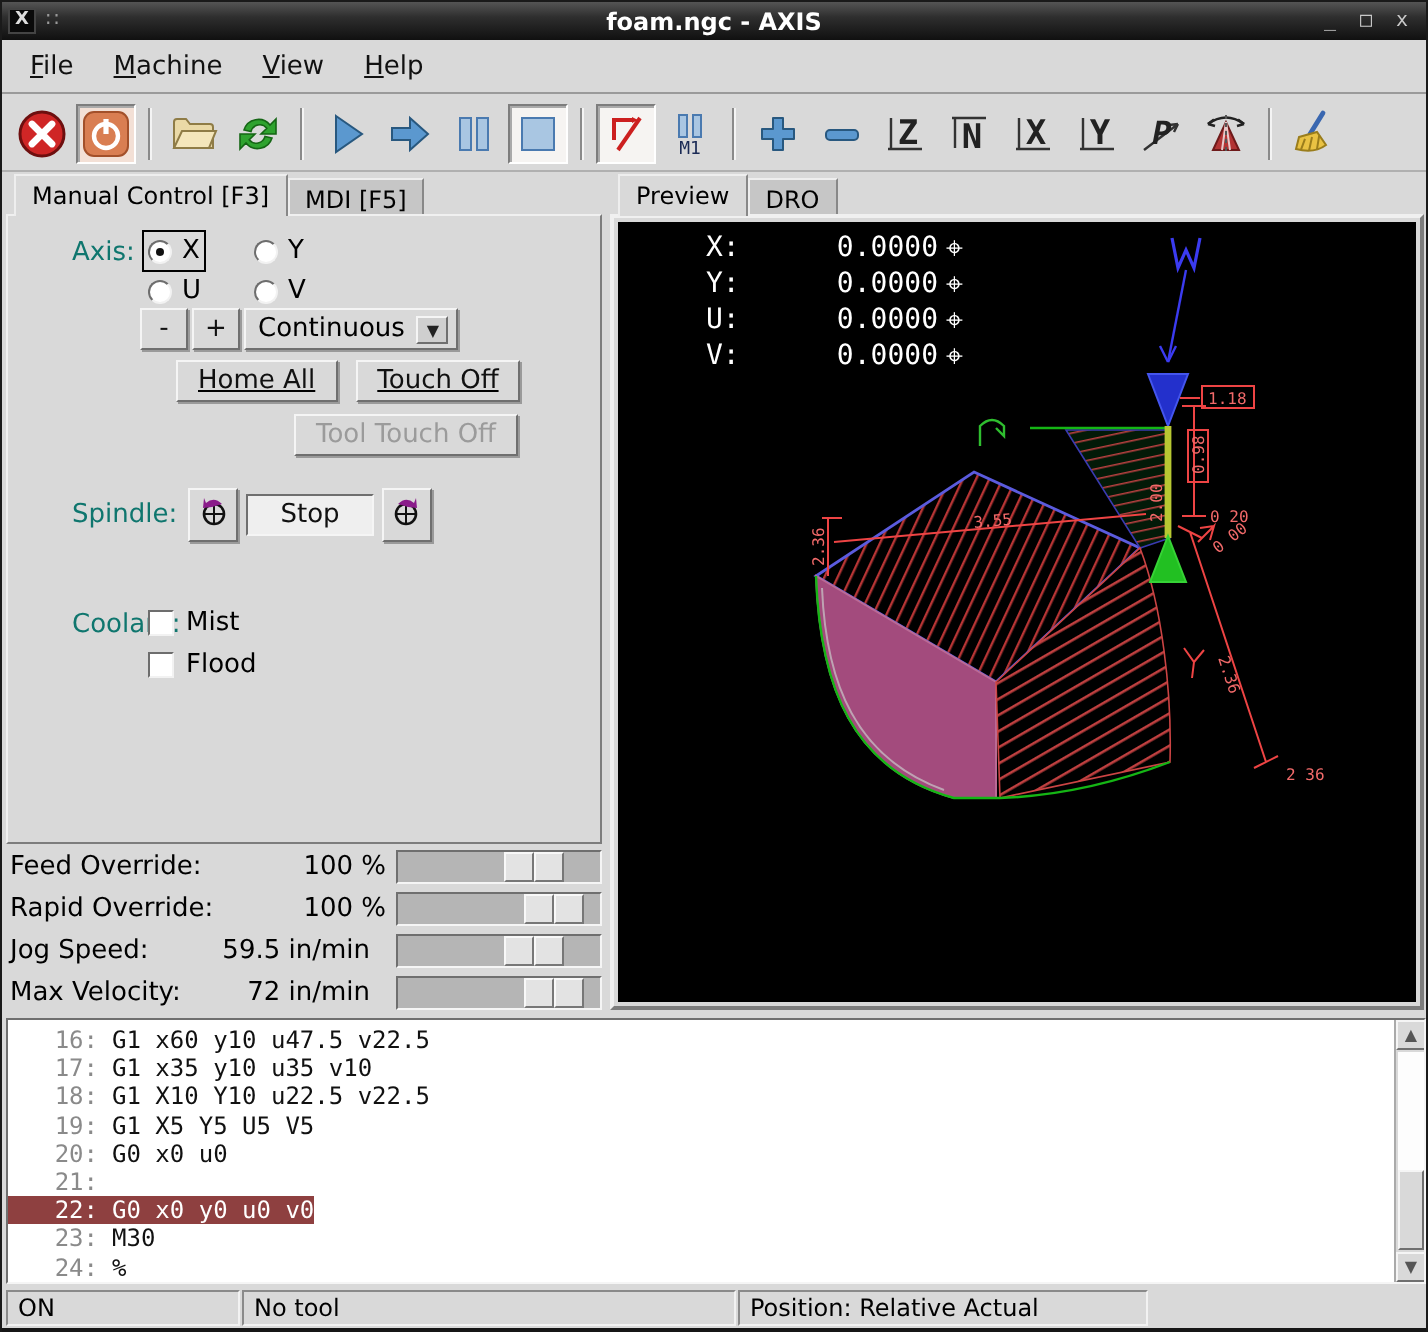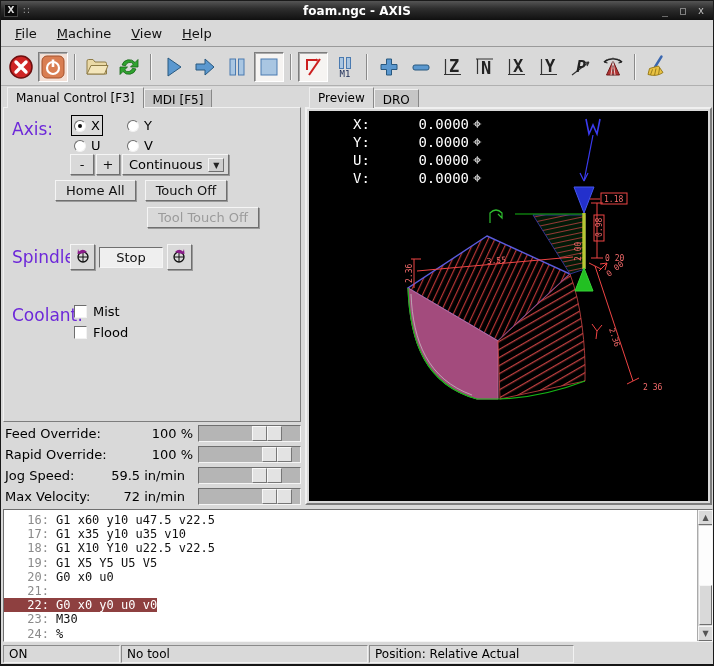--- a/index.html
+++ b/index.html
@@ -100,21 +100,21 @@
   .sb-thumb { position:absolute; left:1px; width:13px; height:40px; bottom:16px; background:#d9d9d9;
     border:1px solid; border-color:#f5f5f5 #6f6f6f #6f6f6f #f5f5f5; }
 
   
   .statusbar { position:absolute; left:0; top:643px; width:100%; height:20px; background:#d9d9d9; display:flex; padding-left:2px; }
   .scell { height:18px; margin-top:1px; border:1px solid; border-color:#8a8a8a #f2f2f2 #f2f2f2 #8a8a8a;
     font-size:12px; padding:1px 5px; background:#d9d9d9; }
   .scell.c1 { width:117px; } .scell.c2 { width:247px; margin-left:1px; } .scell.c3 { width:205px; margin-left:1px; }
   .bottom-edge { position:absolute; left:0; top:663px; width:100%; height:3px; background:#161616; }
 
-  .lbl { font-size:17px; color:#6d28d9; }
+  .lbl { font-size:13px; color:#0f766e;margin-left:24px; }
   svg text { font-family:"DejaVu Sans Mono",monospace; }
 </style>
 </head>
 <body>
 
 <div class="window">
 
   <div class="titlebar">
     <div class="appicon">X</div>
     <div class="grip">∷</div>
@@ -323,21 +323,21 @@
 
     <div style="position:absolute; left:66px; top:46px; display:flex; gap:2px; align-items:center;">
       <span class="btn" style="width:24px;">-</span>
       <span class="btn" style="width:24px;">+</span>
       <span class="dropdown">
         <span>Continuous</span>
         <span class="arrowbox">▼</span>
       </span>
     </div>
 
-    <div style="position:absolute; left:51px; top:72px; display:flex; gap:9px;">
+    <div style="position:absolute; left:84px; top:72px; display:flex; gap:9px;text-decoration:underline;">
       <span class="btn">Home All</span>
       <span class="btn">Touch Off</span>
     </div>
 
     <div style="position:absolute; left:143px; top:99px;">
       <span class="btn disabled">Tool Touch Off</span>
     </div>
 
     <div style="position:absolute; left:8px; top:136px; display:flex; align-items:center;">
       <span class="lbl" style="width:58px;">Spindle:</span>

